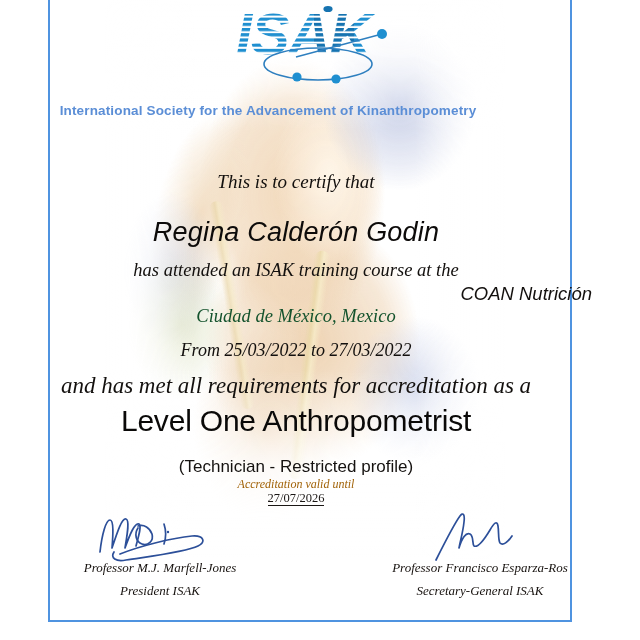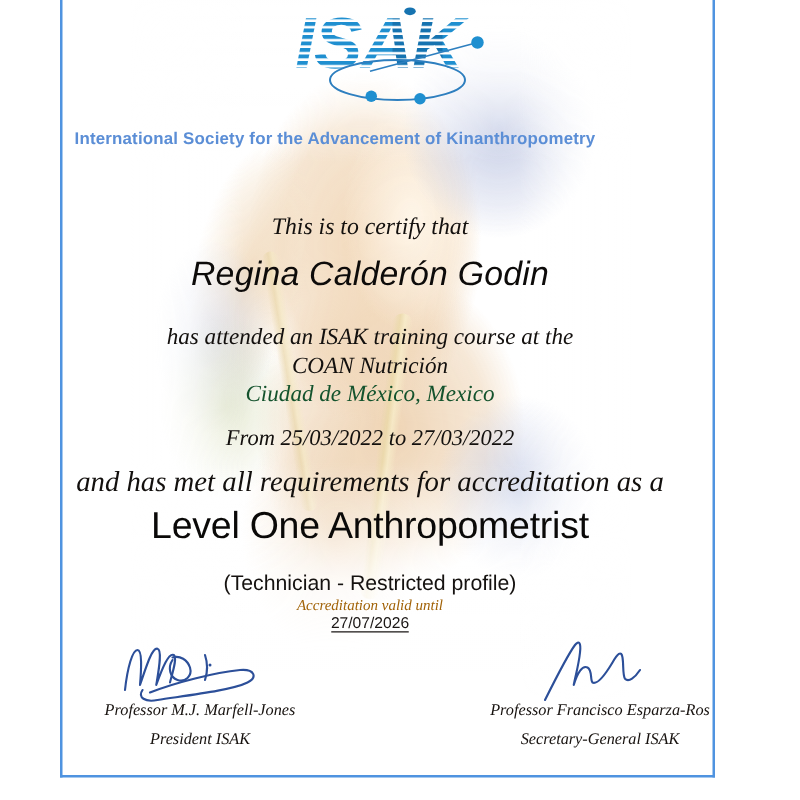--- a/index.html
+++ b/index.html
@@ -159,41 +159,42 @@
 
   #certify-line {
     top: 171px;
     font-family: "Liberation Serif", serif;
     font-style: italic;
     font-size: 19px;
     color: #13100e;
   }
 
   #recipient-name {
-    top: 204px;
+    top: 217px;
     font-family: "Liberation Sans", sans-serif;
     font-style: italic;
     font-size: 27px;
     color: #0d0b0a;
     letter-spacing: 0.2px;
   }
 
   #course-line-1 {
     top: 260px;
     font-family: "Liberation Serif", serif;
     font-style: italic;
     font-size: 18.5px;
     color: #13100e;
   }
   #course-line-2 {
     top: 283px;
-    font-family: Liberation Serif, serif;
+    font-family: Liberation Sans, sans-serif;
     font-style: italic;
     font-size: 18.5px;
     color: #13100e;
+    text-align: right;
   }
   #course-line-3 {
     top: 306px;
     font-family: "Liberation Serif", serif;
     font-style: italic;
     font-size: 18.5px;
     color: #14532d;
   }
 
   #dates-line {
@@ -230,21 +231,21 @@
 
   #valid-until-label {
     top: 477px;
     font-family: "Liberation Serif", serif;
     font-style: italic;
     font-size: 12px;
     color: #a16207;
   }
   #valid-until-date {
     top: 491px;
-    font-family: Liberation Sans, sans-serif;
+    font-family: Liberation Serif, serif;
     font-size: 12.5px;
     color: #1a1614;
   }
   #valid-until-date span {
     border-bottom: 1px solid #1a1614;
     padding-bottom: 0px;
   }
 
   
   .sig-block {

